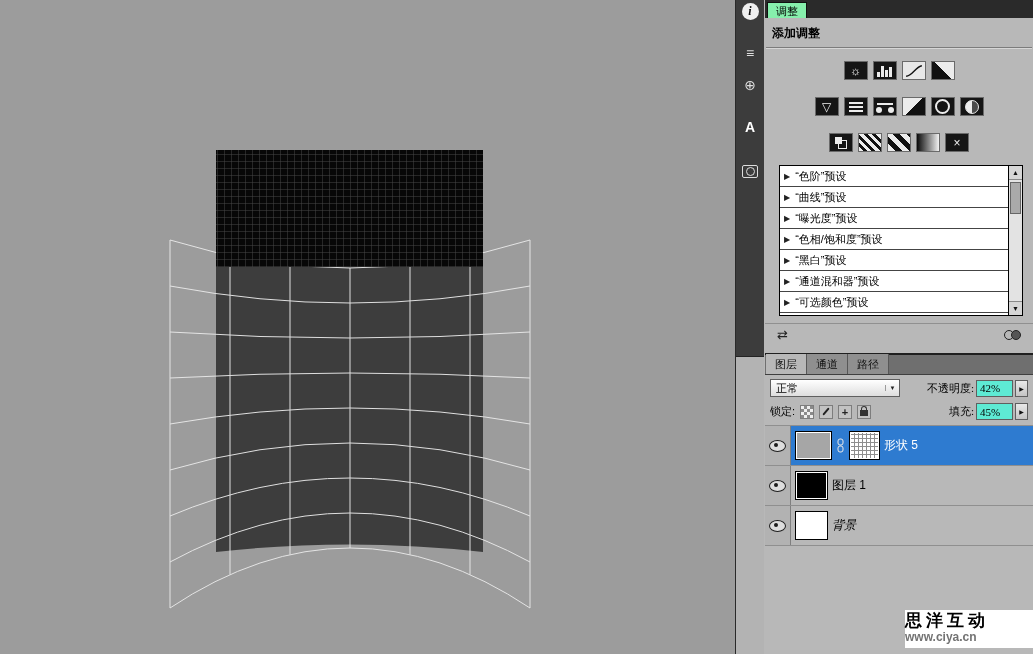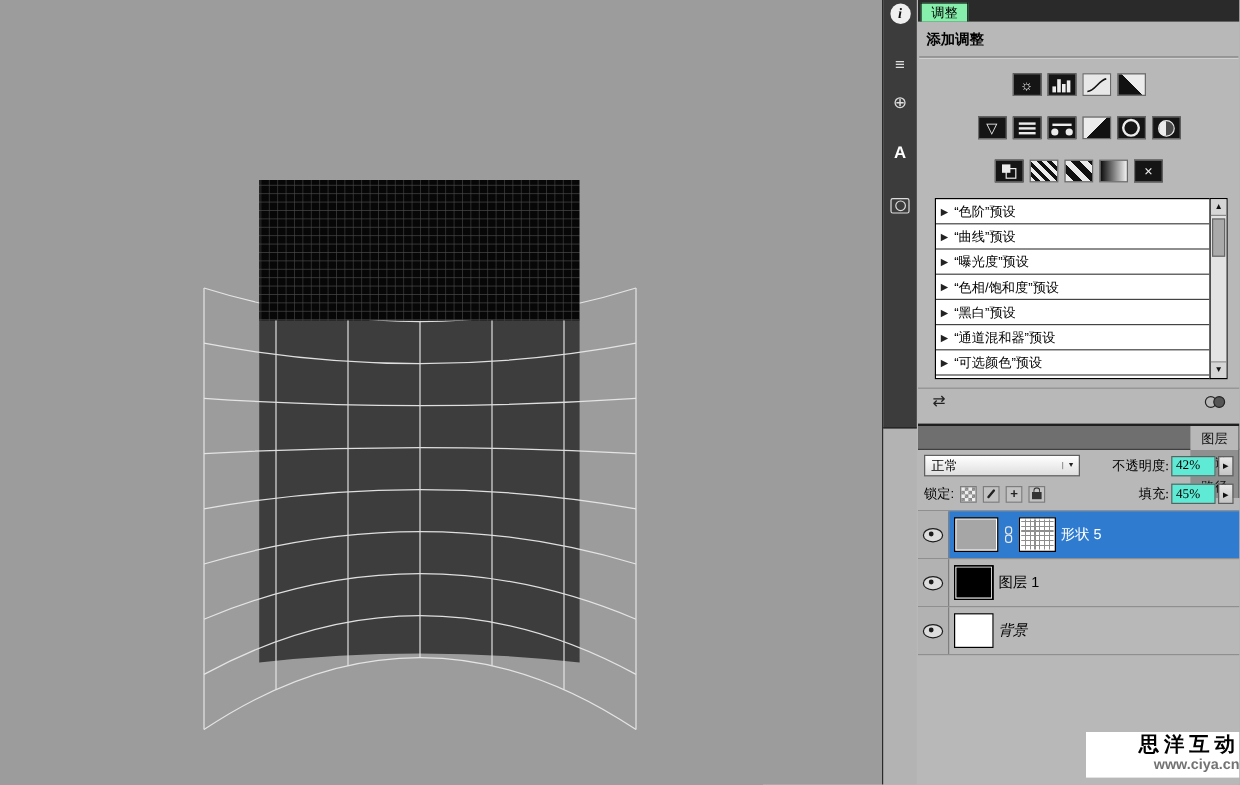--- a/index.html
+++ b/index.html
@@ -78,21 +78,21 @@
         justify-content:space-between;padding:0 12px;}
   .switch-view{font-size:13px;color:#222;cursor:pointer;}
   .clip-circles{width:17px;height:9px;position:relative;cursor:pointer;display:block;}
   .clip-circles::before,.clip-circles::after{content:"";position:absolute;top:0;width:8px;height:8px;
         border:1px solid #222;border-radius:50%;}
   .clip-circles::before{left:0}.clip-circles::after{left:7px;background:#555;}
 
   
   .layers-panel{position:absolute;left:765px;top:353px;width:268px;height:301px;background:#b8b8b8;
         border-top:2px solid #1f1f1f;box-sizing:border-box;}
-  .ptabs{height:19px;background:#6f6f6f;display:flex;align-items:flex-end;padding-left:1px;border-bottom:1px solid #3f3f3f;flex-direction:column;}
+  .ptabs{height:19px;background:#6f6f6f;display:flex;align-items:flex-end;padding-left:1px;border-bottom:1px solid #3f3f3f;}
   .ptab{font-size:11px;color:#111;background:#8f8f8f;padding:3px 9px 2px;border-right:1px solid #575757;cursor:pointer;}
   .ptab.active{background:#b8b8b8;}
   .ctrl-row{display:flex;align-items:center;padding:4px 5px 2px;gap:3px;}
   .lbl{font-size:11px;color:#000;white-space:nowrap;}
   .combo{width:130px;height:18px;background:linear-gradient(#ffffff,#dedede);border:1px solid #5f5f5f;
         box-sizing:border-box;display:flex;align-items:center;cursor:pointer;}
   .combo-label{font-size:11px;padding-left:5px;flex:1;}
   .combo-arrow{width:13px;font-size:6px;text-align:center;border-left:1px solid #9a9a9a;color:#222;}
   .right-group{margin-left:auto;display:flex;align-items:center;gap:2px;font-family:Liberation Serif, serif;}
   .valbox{width:37px;height:17px;background:#5eead4;border:1px solid #5f5f5f;box-sizing:border-box;
@@ -125,21 +125,21 @@
         repeating-linear-gradient(0deg,#8e8e8e 0 1px,transparent 1px 4px),
         repeating-linear-gradient(90deg,#8e8e8e 0 1px,transparent 1px 4px);}
   .solid-thumb{width:33px;}
   .black{background:#000;}.white{background:#fff;}
   .layer-name{font-size:12px;color:#000;white-space:nowrap;}
   .selected .layer-name{color:#fff;}
   .bg-name{font-style:italic;font-family:"Liberation Serif","DejaVu Serif",serif;}
   .link-svg{width:9px;height:18px;flex:none;}
 
   
-  .watermark{position:absolute;left:905px;top:610px;width:128px;height:38px;background:#fff;text-align:right;
+  .watermark{position:absolute;left:905px;top:610px;width:128px;height:38px;background:#fff;text-align:left;
         z-index:5;padding-top:1px;box-sizing:border-box;}
   .wm-title{font-size:17px;font-weight:bold;letter-spacing:4px;color:#000;line-height:20px;}
   .wm-site{font-size:12px;font-weight:bold;color:#737373;line-height:13px;}
 </style>
 </head>
 <body>
 
 <div class="app">
 
   <svg id="canvas-svg" width="735" height="654">

